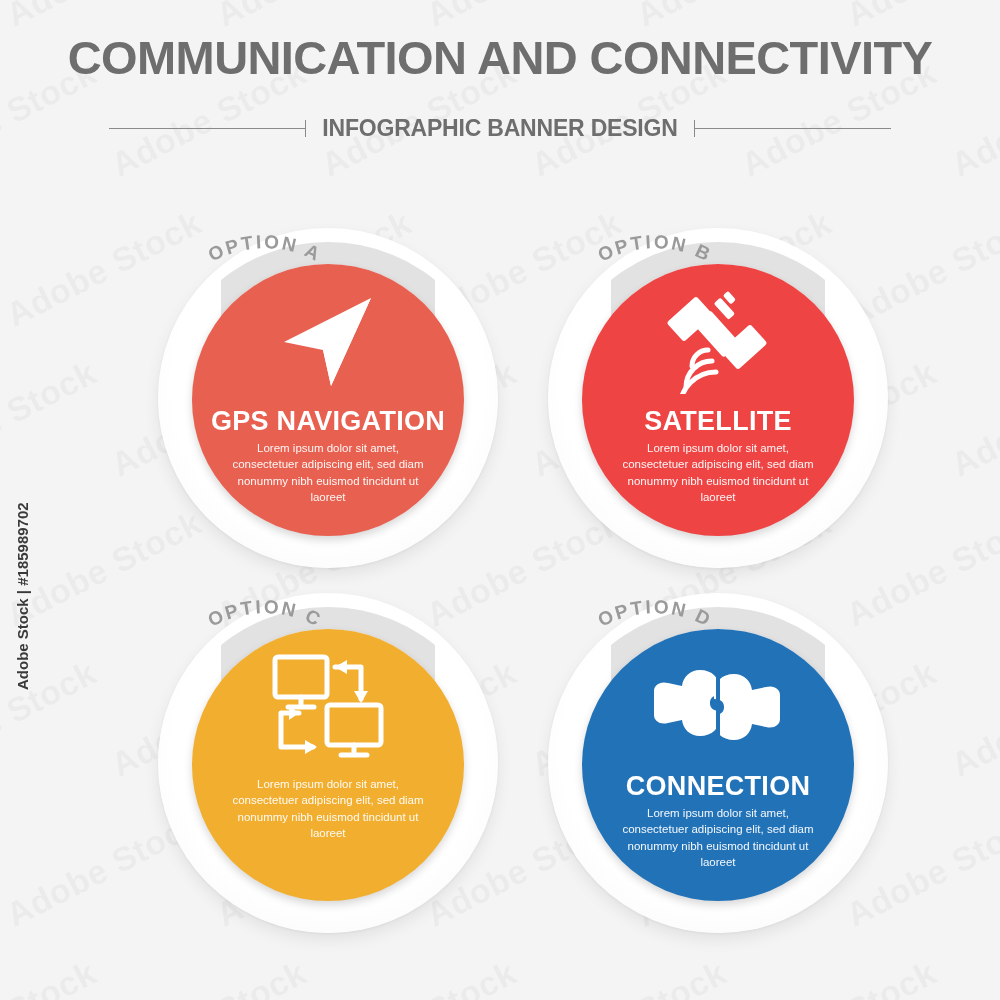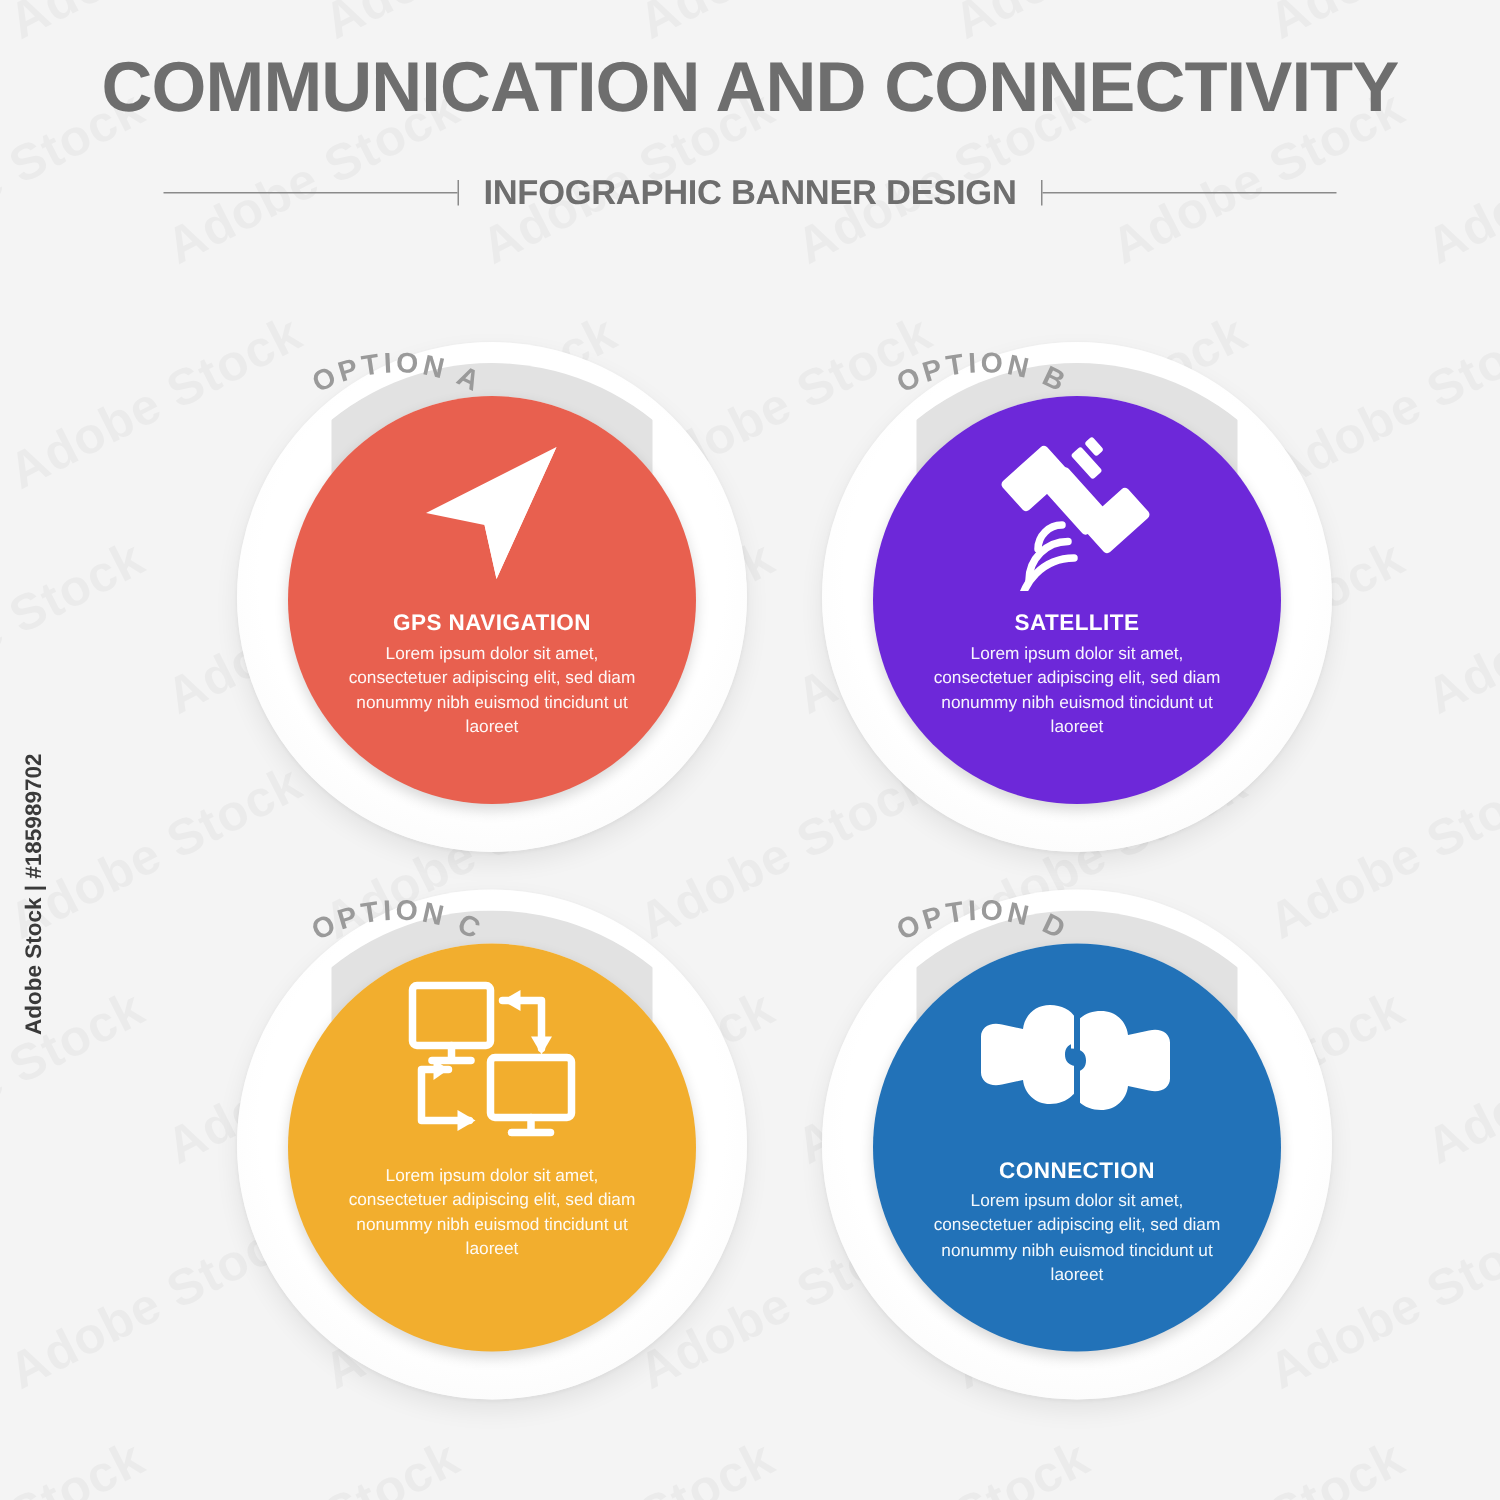--- a/index.html
+++ b/index.html
@@ -119,21 +119,21 @@
 
   .icon-wrap{
     height:128px; width:100%;
     display:flex; align-items:center; justify-content:center;
     margin-top:14px;
   }
   .icon-wrap svg{ display:block; }
 
   .card-title{
     color:#ffffff;
-    font-size:15px;
+    font-size:27px;
     font-weight:700;
     letter-spacing:.3px;
     text-align:right;
     line-height:1;
     margin-top:2px;
     font-family:"Liberation Sans", sans-serif;
     white-space:nowrap;
   }
   .card-body{
     color:#ffffff;
@@ -251,21 +251,21 @@
     </div>
     <div class="ribbon-mask"></div>
     <div class="option-label">
       <svg viewBox="0 0 214 74">
         <path id="arcB" d="M 12,78 A 107,107 0 0 1 202,78" fill="none"></path>
         <text text-anchor="middle">
           <textPath href="#arcB" startOffset="50%">OPTION B</textPath>
         </text>
       </svg>
     </div>
-    <div class="inner-circle" style="background:#6d28d9">
+    <div class="inner-circle" style="background:#ef4444">
       <div class="icon-wrap">
         <svg width="108" height="104" viewBox="0 0 108 104">
           <g fill="#ffffff">
 
             <rect x="6" y="16" width="40" height="26" rx="3" transform="rotate(-42 26 29)"></rect>
 
             <rect x="60" y="44" width="40" height="26" rx="3" transform="rotate(-42 80 57)"></rect>
 
             <rect x="42" y="22" width="22" height="44" rx="3" transform="rotate(-42 53 44)"></rect>
 

